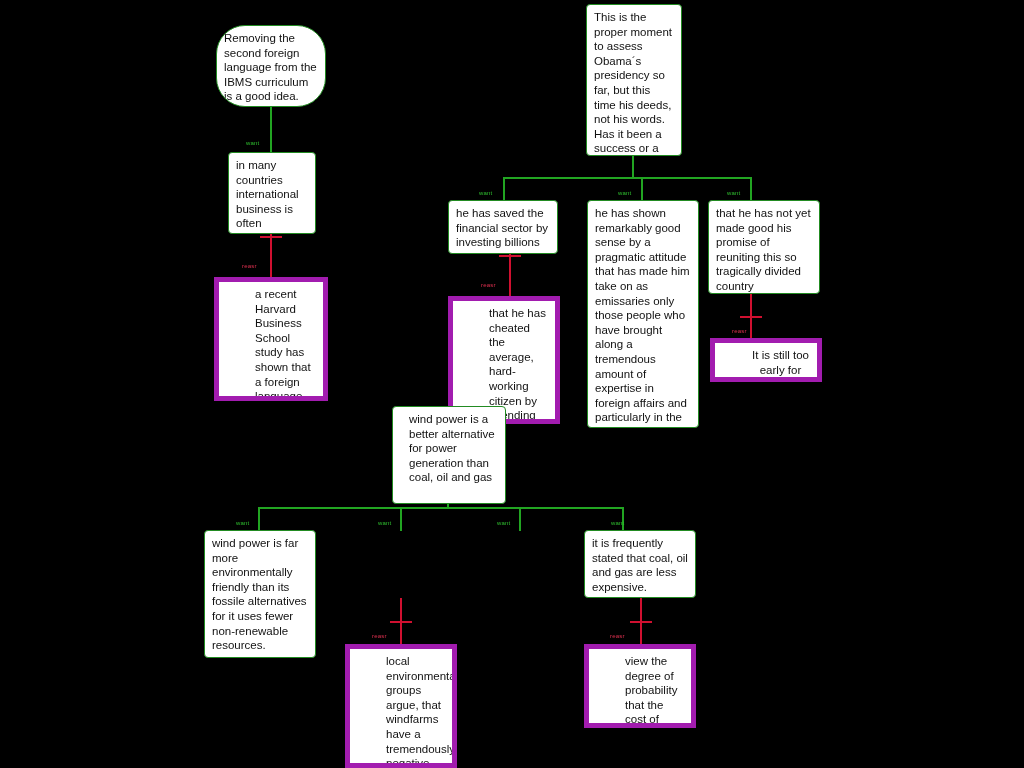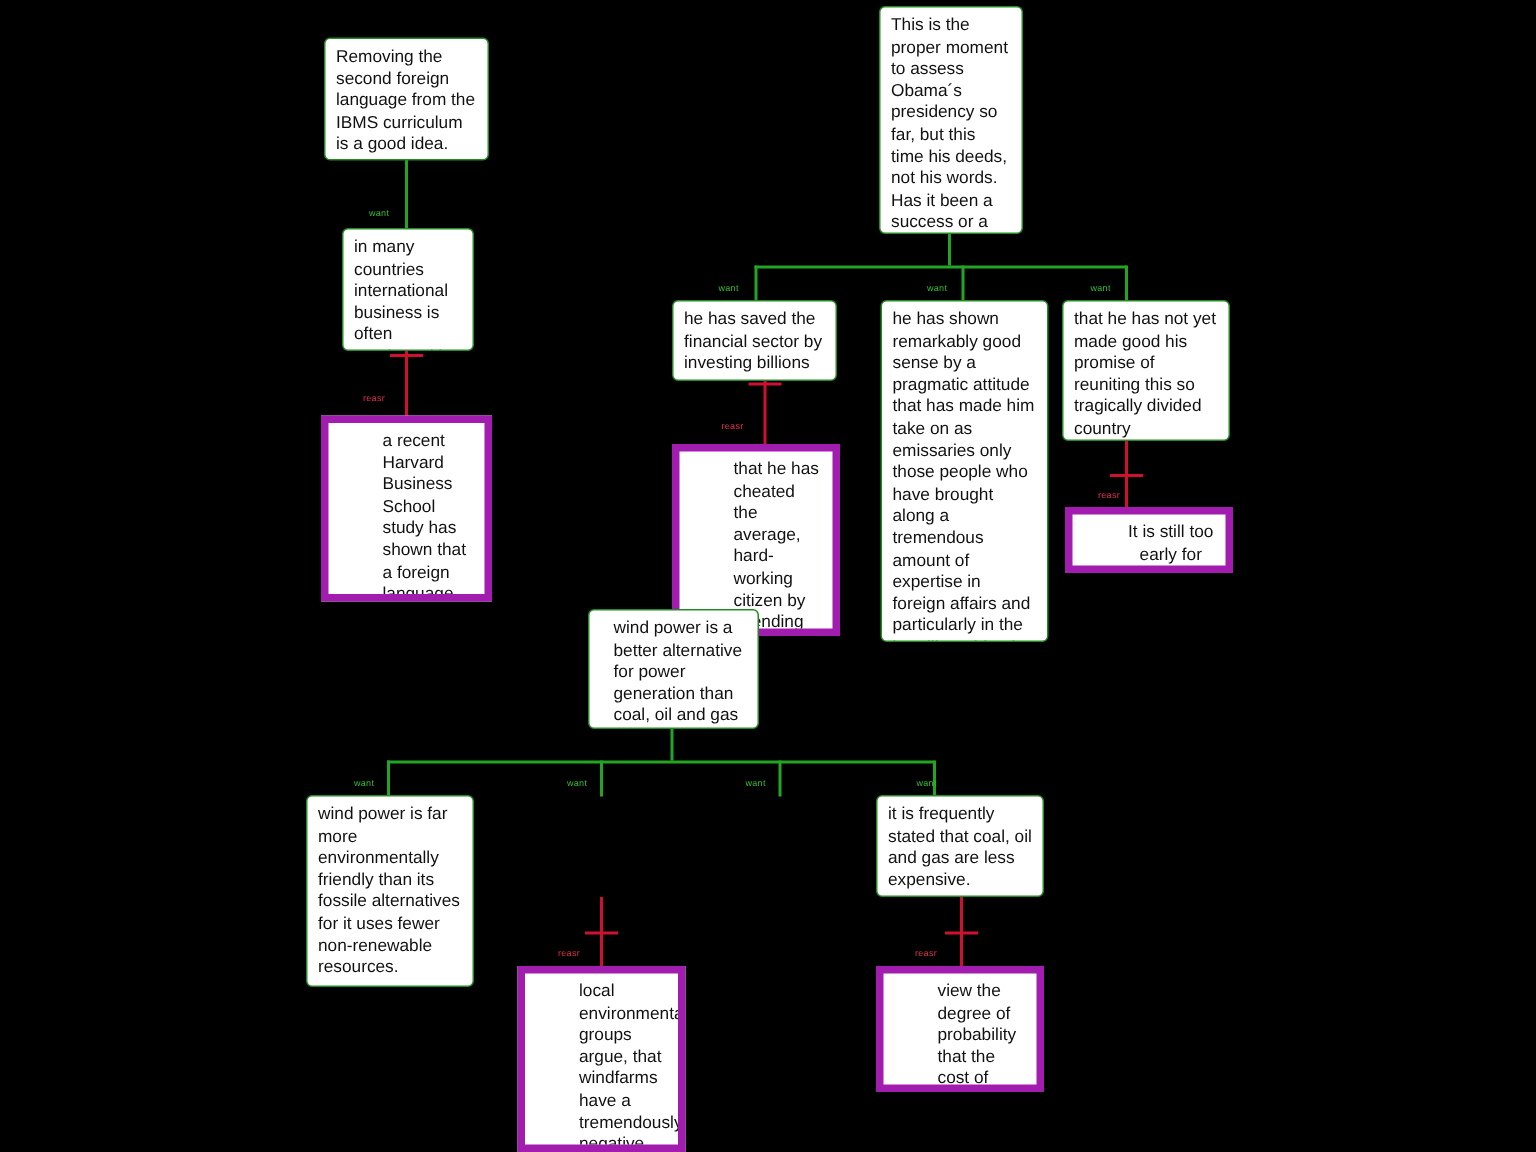--- a/index.html
+++ b/index.html
@@ -63,21 +63,21 @@
 
 <div id="canvas">
 
   <div class="edge" style="left:270px; top:106px; width:2px; height:48px;"></div>
   <div class="edge-label" style="left:246px; top:140px;">want</div>
 
   <div class="edge red" style="left:270px; top:234px; width:2px; height:44px;"></div>
   <div class="cap" style="left:260px; top:236px; width:22px;"></div>
   <div class="edge-label red" style="left:242px; top:263px;">reasr</div>
 
-  <div class="node con" style="left:216px; top:25px; width:110px; height:82px;">
+  <div class="node con" style="left:216px; top:25px; width:110px; height:82px;border-radius:29px;">
     <span>Removing the second foreign language from the IBMS curriculum is a good idea.</span>
   </div>
 
   <div class="node con" style="left:228px; top:152px; width:88px; height:82px;">
     <span>in many countries international business is often conducted in English</span>
   </div>
 
   <div class="node pro" style="left:214px; top:277px; width:114px; height:124px;">
     <span>a recent Harvard Business School study has shown that a foreign language can be very useful in even more parts of the world.</span>
   </div>
@@ -135,21 +135,21 @@
   <div class="edge-label" style="left:611px; top:520px;">want</div>
 
   <div class="edge red" style="left:400px; top:598px; width:2px; height:46px;"></div>
   <div class="cap" style="left:390px; top:621px; width:22px;"></div>
   <div class="edge-label red" style="left:372px; top:633px;">reasr</div>
 
   <div class="edge red" style="left:640px; top:598px; width:2px; height:46px;"></div>
   <div class="cap" style="left:630px; top:621px; width:22px;"></div>
   <div class="edge-label red" style="left:610px; top:633px;">reasr</div>
 
-  <div class="node con" style="left:392px; top:406px; width:114px; height:80px;padding-left:16px;">
+  <div class="node con" style="left:392px; top:406px; width:114px; height:98px;padding-left:16px;">
     <span>wind power is a better alternative for power generation than coal, oil and gas</span>
   </div>
 
   <div class="node con" style="left:204px; top:530px; width:112px; height:128px;">
     <span>wind power is far more environmentally friendly than its fossile alternatives for it uses fewer non-renewable resources.</span>
   </div>
 
 
 
   <div class="node con" style="left:584px; top:530px; width:112px; height:68px;">

